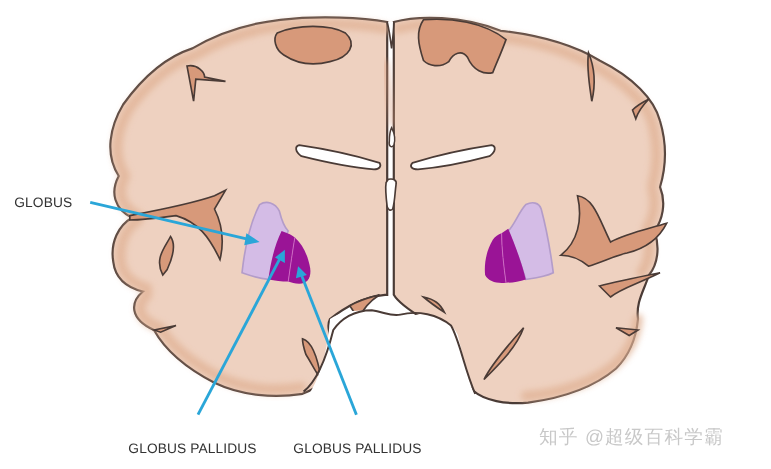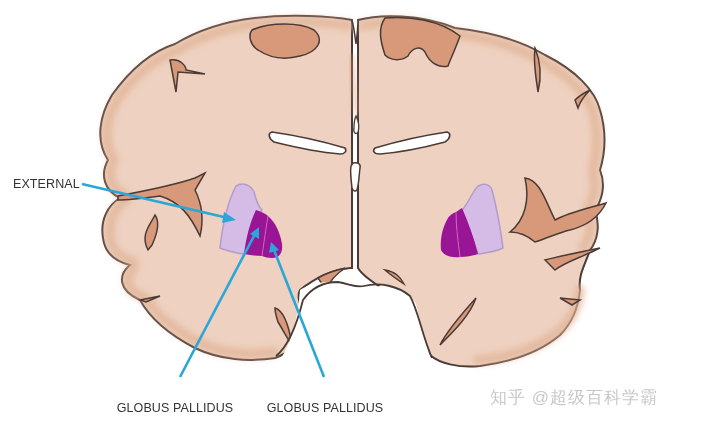--- a/index.html
+++ b/index.html
@@ -86,21 +86,21 @@
   <g stroke="#2aa6d8" stroke-width="2.6" fill="#2aa6d8">
     <line x1="82" y1="184" x2="228" y2="218"></line>
     <polygon points="236,220 224,212 222,223" stroke="none"></polygon>
     <line x1="180" y1="377" x2="255" y2="234"></line>
     <polygon points="259,227 250,234 259,239" stroke="none"></polygon>
     <line x1="324" y1="377" x2="274" y2="250"></line>
     <polygon points="271,242 269,253 279,250" stroke="none"></polygon>
   </g>
 </svg>
 
-<div class="label" style="left:13px; top:175px;">EXTERNAL</div>
+<div class="label" style="left:13px; top:175px;">GLOBUS</div>
 
 <div class="label label-center" style="left:100px; top:381px; width:150px;">
   <div>GLOBUS PALLIDUS</div>
 </div>
 
 <div class="label label-center" style="left:250px; top:381px; width:150px;">
   <div>GLOBUS PALLIDUS</div>
 </div>
 
 <div class="watermark" style="left:490px; top:386px;">知乎 @超级百科学霸</div>

